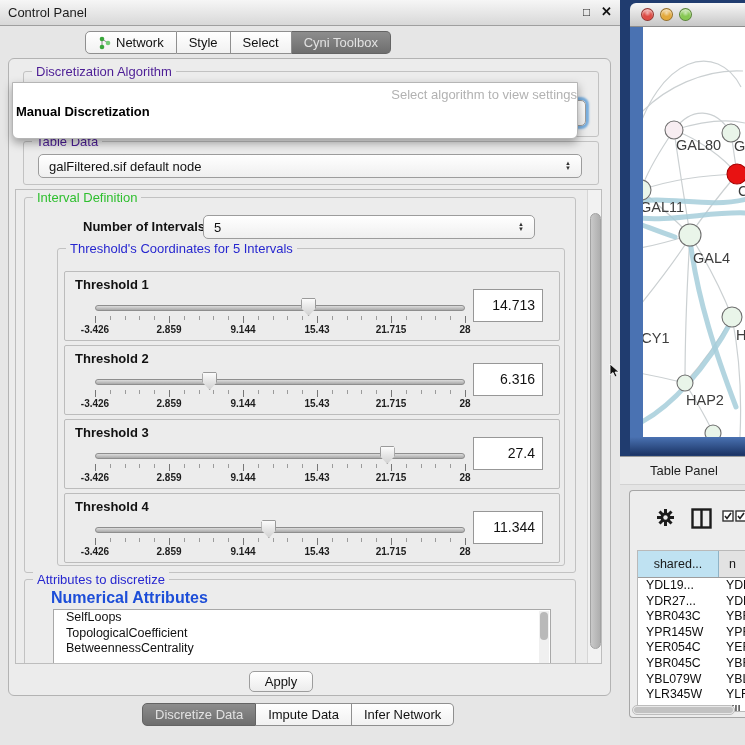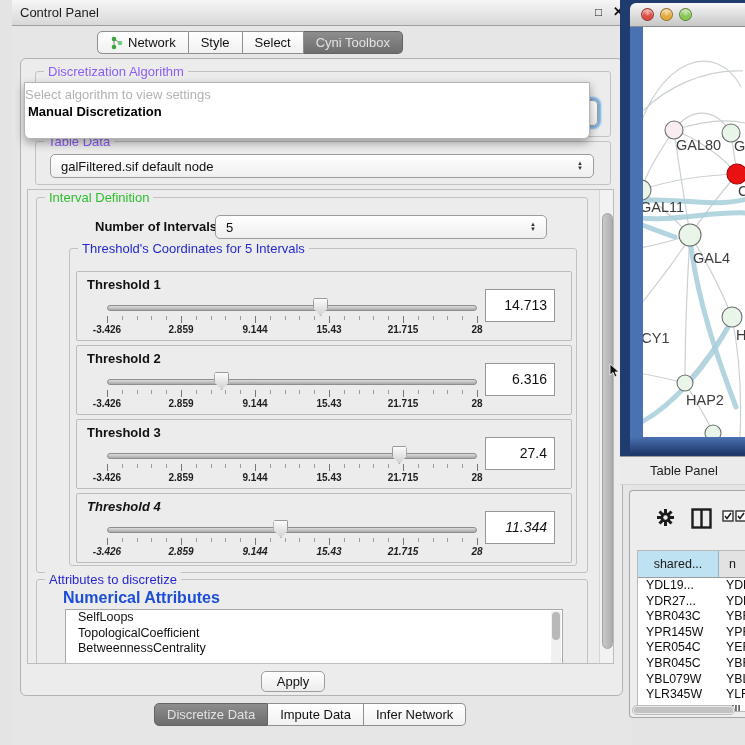--- a/index.html
+++ b/index.html
@@ -1,47 +1,47 @@
 <!DOCTYPE html>
 <html><head>
 <meta charset="utf-8">
 <style>
   *{margin:0;padding:0;box-sizing:border-box}
   body{font-family:"Liberation Sans",sans-serif;background:#cfcfcf}
   .screen{position:relative;width:745px;height:745px;background:#e4e4e4;overflow:hidden;font-family:"Liberation Sans",sans-serif}
 
   
-  .cp{position:absolute;left:12px;top:0;width:620px;height:745px;background:#e6e6e6}
+  .cp{position:absolute;left:0;top:0;width:620px;height:745px;background:#e6e6e6}
   .cp-titlebar{position:absolute;left:0;top:0;width:620px;height:26px;background:linear-gradient(#f6f6f6,#d8d8d8);border-bottom:1px solid #9f9f9f}
   .cp-title{position:absolute;left:8px;top:5px;font-size:13px;color:#1b1b1b}
   .cp-float{position:absolute;left:583px;top:5px;font-size:12px;color:#222}
   .cp-close{position:absolute;left:601px;top:4px;font-size:13px;font-weight:bold;color:#111}
 
   .seg-bar{position:absolute;display:flex;height:23px}
   .seg-top{top:31px;left:85px}
   .seg-bottom{top:703px;left:142px}
   .seg-tab{background:linear-gradient(#ffffff,#f1f1f1);border:1px solid #8f8f8f;border-left:none;padding:0 12px;font-size:13px;line-height:21px;color:#111;display:flex;align-items:center;gap:5px;white-space:nowrap}
   .seg-tab:first-child{border-left:1px solid #8f8f8f;border-radius:5px 0 0 5px}
   .seg-tab:last-child{border-radius:0 5px 5px 0}
   .seg-tab.sel{background:linear-gradient(#8d8d8d,#6e6e6e);color:#e2e2e2;border-color:#646464}
 
   .content-box{position:absolute;left:8px;top:58px;width:603px;height:638px;border:1px solid #b3b3b3;border-radius:6px;background:#ececec}
 
   .group{position:absolute;border:1px solid #c2c2c2;border-radius:3px}
-  .gtitle{position:absolute;top:-8px;left:8px;background:#ececec;padding:0 4px;font-size:13px;color:#8b5cf6;white-space:nowrap}
+  .gtitle{position:absolute;top:-8px;left:8px;background:#ececec;padding:0 4px;font-size:13px;color:#4c1d95;white-space:nowrap}
   .gt-green{color:#2ebf2e}
   .gt-blue{color:#2727cf}
 
   .algo-group{left:14px;top:12px;width:576px;height:66px}
   .combo{position:absolute;background:linear-gradient(#ffffff,#efefef);border:1px solid #9c9c9c;border-radius:5px;display:flex;align-items:center;font-size:13px;color:#111;padding:0 10px}
   .stepper{margin-left:auto;display:flex;flex-direction:column;font-size:6px;line-height:5px;color:#333}
   .algo-combo{left:14px;top:28px;width:548px;height:26px;box-shadow:0 0 2px 3px #79aede}
 
   .popup{position:absolute;left:12px;top:82px;width:566px;height:57px;background:#fff;border:1px solid #b5b5b5;border-radius:0 0 6px 6px;box-shadow:0 4px 10px rgba(0,0,0,.35);z-index:60}
-  .popup-ph{position:absolute;left:0;top:4px;width:100%;text-align:left;font-size:13px;color:#b2b2b2}
+  .popup-ph{position:absolute;left:0;top:4px;width:100%;text-align:right;font-size:13px;color:#b2b2b2}
   .popup-o1{position:absolute;left:3px;top:21px;font-size:13px;font-weight:bold;color:#000}
   .popup-o2{position:absolute;left:3px;top:38px;font-size:13px;color:#000}
 
   .td-group{left:14px;top:82px;width:576px;height:44px}
   .td-combo{left:14px;top:12px;width:544px;height:24px}
 
   .scrollpane{position:absolute;left:6px;top:130px;width:587px;height:475px;border:1px solid #bdbdbd;background:#ececec;overflow:hidden}
   .vsb{position:absolute;left:571px;top:0;width:15px;height:473px;background:#f2f2f2;border-left:1px solid #d6d6d6}
   .vsb-thumb{position:absolute;left:2px;top:23px;width:11px;height:436px;border-radius:7px;background:linear-gradient(90deg,#c9c9c9,#aeaeae);border:1px solid #a2a2a2}
 
@@ -282,21 +282,21 @@
                     <span class="ticklab" style="left: 30px;">-3.426</span>
                     <span class="ticklab" style="left: 104px;">2.859</span>
                     <span class="ticklab" style="left: 178px;">9.144</span>
                     <span class="ticklab" style="left: 252px;">15.43</span>
                     <span class="ticklab" style="left: 326px;">21.715</span>
                     <span class="ticklab" style="left: 400px;">28</span>
                     <div class="th-thumb" style="left: 314.794px;"></div>
                   </div>
                   <div class="th-value">27.4</div>
                 </div>
-                <div class="th-box" style="top: 244px; font-style: italic;">
+                <div class="th-box" style="top: 244px;">
                   <div class="th-label">Threshold 4</div>
                   <div class="th-slider">
                     <div class="th-track"></div>
                     <span class="tick major" style="left: 30px;"></span>
                     <span class="tick" style="left: 44.8px;"></span>
                     <span class="tick" style="left: 59.6px;"></span>
                     <span class="tick" style="left: 74.4px;"></span>
                     <span class="tick" style="left: 89.2px;"></span>
                     <span class="tick major" style="left: 104px;"></span>
                     <span class="tick" style="left: 118.8px;"></span>

